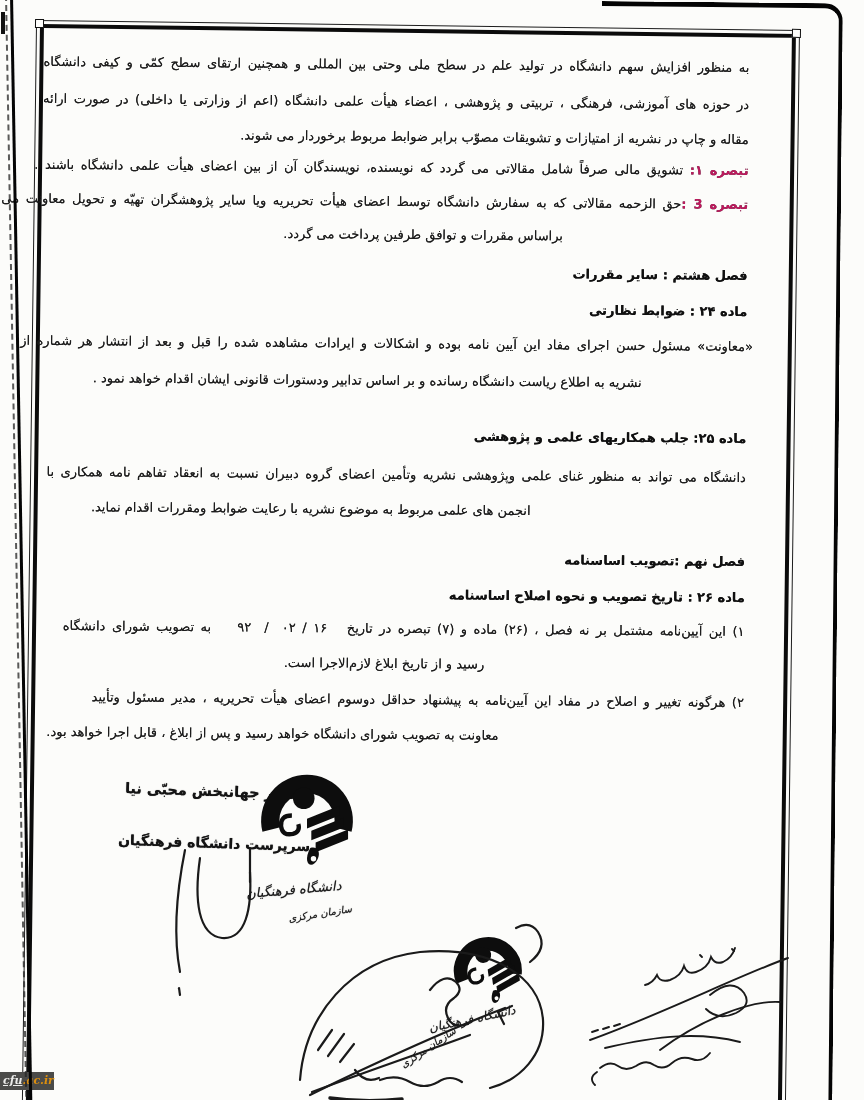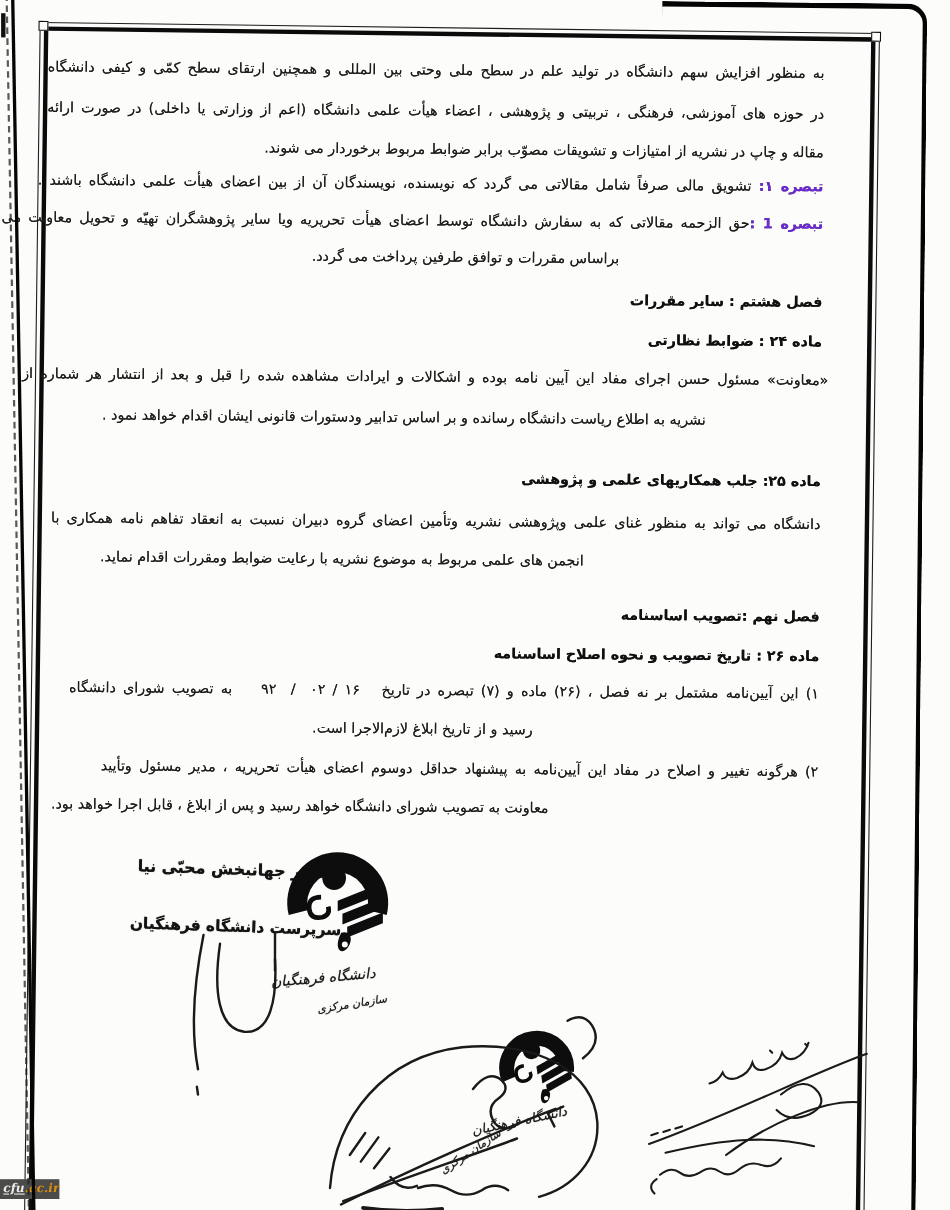--- a/index.html
+++ b/index.html
@@ -20,21 +20,21 @@
         transform:rotate(0.75deg);transform-origin:top left;z-index:1;}
   .corner{position:absolute;width:7px;height:7px;border:1.5px solid #111;background:#fdfdfb;}
   .corner.tl{left:-9px;top:-9px}.corner.tr{right:-9px;top:-9px}
   
   .content{position:absolute;left:58px;top:6px;width:692px;height:1094px;direction:rtl;
         transform:rotate(0.5deg);transform-origin:top right;z-index:2;}
   .t-line{position:absolute;white-space:pre;font-size:13px;line-height:19px;color:#1d1d1d;
         text-shadow:0 0 .6px rgba(25,25,25,.85);}
   .stretch{word-spacing:2.4px;}
   .head{font-weight:bold;font-size:13px;color:#101010;}
-  .lbl{font-weight:bold;color:#6d28d9;}
+  .lbl{font-weight:bold;color:#be185d;}
   
   .sig-text{position:absolute;font-weight:bold;font-size:14.5px;white-space:pre;color:#141414;
         text-shadow:0 0 .7px rgba(10,10,10,.9);z-index:3;}
   .stamp-svg{position:absolute;z-index:4;}
   .stamp-cursive{position:absolute;font-size:13px;font-style:italic;white-space:pre;color:#1b1b1b;
         letter-spacing:-.5px;z-index:4;text-shadow:0 0 .8px rgba(20,20,20,.7);}
   .stamp-cursive.small{font-size:10px;}
   .ink-svg{position:absolute;left:100px;top:750px;z-index:5;}
   
   .watermark{position:absolute;left:0;top:1072px;width:54px;height:18px;background:#4b4b49;
@@ -57,21 +57,21 @@
     <span class="corner tl"></span>
     <span class="corner tr"></span>
   </div>
 
   <div class="content">
     <div class="t-line stretch" style="top:52px;right:0;">به منظور افزایش سهم دانشگاه در تولید علم در سطح ملی وحتی بین المللی و همچنین ارتقای سطح کمّی و کیفی دانشگاه</div>
     <div class="t-line stretch" style="top:89px;right:0;">در حوزه های آموزشی، فرهنگی ، تربیتی و پژوهشی ، اعضاء هیأت علمی دانشگاه (اعم از وزارتی یا داخلی) در صورت ارائه</div>
     <div class="t-line" style="top:124px;right:0;">مقاله و چاپ در نشریه از امتیازات و تشویقات مصوّب برابر ضوابط مربوط برخوردار می شوند.</div>
 
     <div class="t-line stretch" style="top:155px;right:0;"><span class="lbl">تبصره ۱:</span><span> تشویق مالی صرفاً شامل مقالاتی می گردد که نویسنده، نویسندگان آن از بین اعضای هیأت علمی دانشگاه باشند .</span></div>
-    <div class="t-line stretch" style="top:189px;right:0;"><span class="lbl">تبصره 1 :</span><span>حق الزحمه مقالاتی که به سفارش دانشگاه توسط اعضای هیأت تحریریه ویا سایر پژوهشگران تهیّه و تحویل معاونت می شود،</span></div>
+    <div class="t-line stretch" style="top:189px;right:0;"><span class="lbl">تبصره 3 :</span><span>حق الزحمه مقالاتی که به سفارش دانشگاه توسط اعضای هیأت تحریریه ویا سایر پژوهشگران تهیّه و تحویل معاونت می شود،</span></div>
     <div class="t-line" style="top:222px;right:185px;">براساس مقررات و توافق طرفین پرداخت می گردد.</div>
 
     <div class="t-line head" style="top:260px;right:0;">فصل هشتم : سایر مقررات</div>
     <div class="t-line head" style="top:296px;right:0;">ماده ۲۴ : ضوابط نظارتی</div>
     <div class="t-line stretch" style="top:331px;right:-6px;">«معاونت» مسئول حسن اجرای مفاد این آیین نامه بوده و اشکالات و ایرادات مشاهده شده را قبل و بعد از انتشار هر شماره از</div>
     <div class="t-line" style="top:368px;right:105px;">نشریه به اطلاع ریاست دانشگاه رسانده و بر اساس تدابیر ودستورات قانونی ایشان اقدام خواهد نمود .</div>
 
     <div class="t-line head" style="top:423px;right:0;">ماده ۲۵: جلب همکاریهای علمی و پژوهشی</div>
     <div class="t-line stretch" style="top:462px;right:0;">دانشگاه می تواند به منظور غنای علمی وپژوهشی نشریه وتأمین اعضای گروه دبیران نسبت به انعقاد تفاهم نامه همکاری با</div>
     <div class="t-line" style="top:497px;right:215px;">انجمن های علمی مربوط به موضوع نشریه با رعایت ضوابط ومقررات اقدام نماید.</div>

